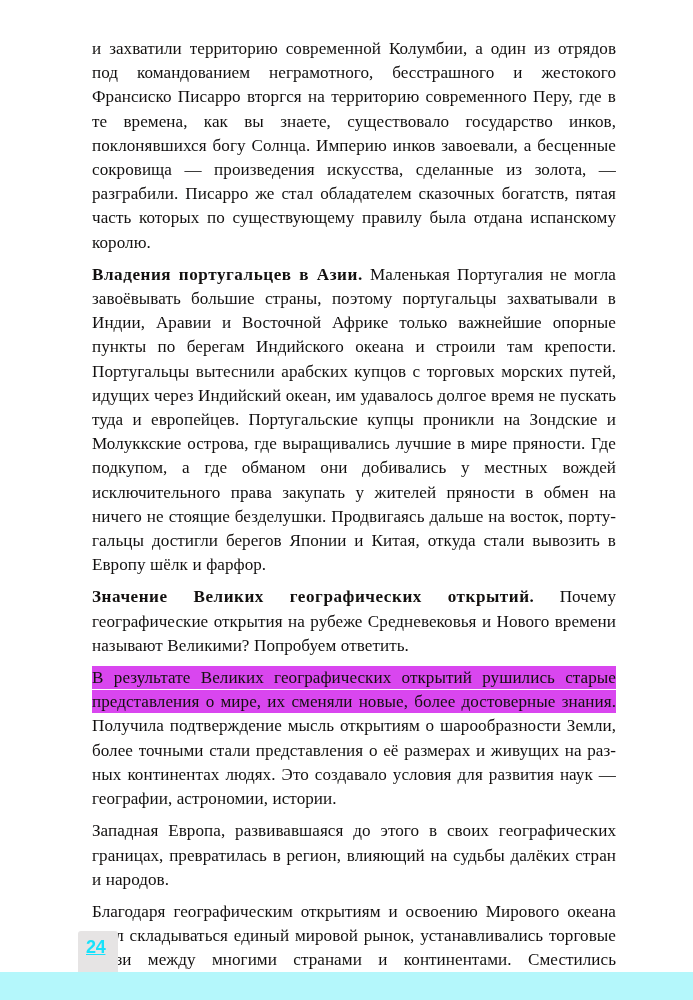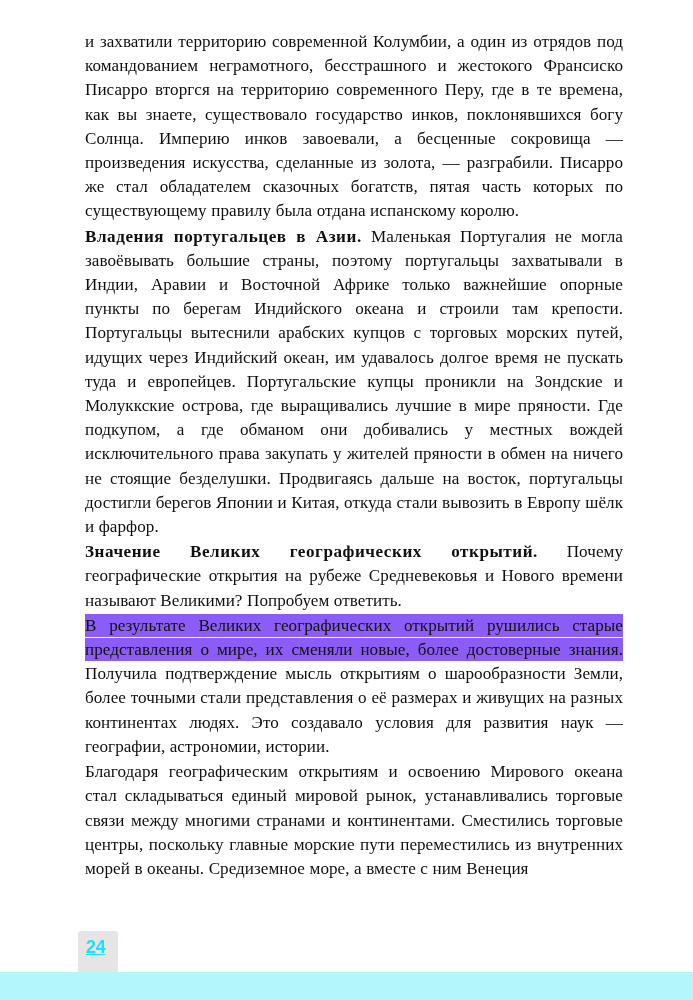--- a/index.html
+++ b/index.html
@@ -24,21 +24,21 @@
 
   
   #text-column {
     position: absolute;
     left: 84px;
     top: 29px;
     width: 540px;
   }
 
   .para {
-    margin: 1px;
+    margin: 8px;
     text-align: justify;
     text-justify: inter-word;
     font-size: 17.1px;
     line-height: 24.2px;
     color: #12100f;
     letter-spacing: 0.05px;
     word-spacing: 0.2px;
     hyphens: manual;
   }
   .para + .para {
@@ -47,21 +47,21 @@
   .indent {
     text-indent: 26px;
   }
 
   .lead {
     font-weight: bold;
     letter-spacing: 0.55px;
   }
 
   .hl {
-    background-color: #8b5cf6;
+    background-color: #d946ef;
     box-decoration-break: clone;
     -webkit-box-decoration-break: clone;
     padding-top: 2px;
     padding-bottom: 2px;
   }
 
   
   #page-number-band {
     position: absolute;
     left: 78px;
@@ -112,20 +112,23 @@
     </p>
 
     <p class="para indent">
       <span class="lead">Значение Великих географических открытий.</span><span> Почему географические открытия на рубеже Средневековья и Но­вого времени называют Великими? Попробуем ответить.</span>
     </p>
 
     <p class="para indent">
       <span class="hl">В результате Великих географических открытий руши­лись старые представления о мире, их сменяли новые, более достоверные знания.</span><span> Получила подтверждение мысль открытиям о шарообразности Земли, более точны­ми стали представления о её размерах и живущих на раз­ных континентах людях. Это создавало условия для раз­вития наук — географии, астрономии, истории.</span>
     </p>
 
+    <p class="para indent">
+      <span>Западная Европа, развивавшаяся до этого в своих гео­графических границах, превратилась в регион, влияющий на судьбы далёких стран и народов.</span>
+    </p>
 
     <p class="para indent">
       <span>Благодаря географическим открытиям и освоению Ми­рового океана стал складываться единый мировой рынок, устанавливались торговые связи между многими странами и континентами. Сместились торговые центры, поскольку главные морские пути переместились из внутренних мо­рей в океаны. Средиземное море, а вместе с ним Венеция</span>
     </p>
 
   </div>
 
   <div id="page-number-band"></div>
   <div id="page-number">24</div>
   <div id="footer-bar"></div>

